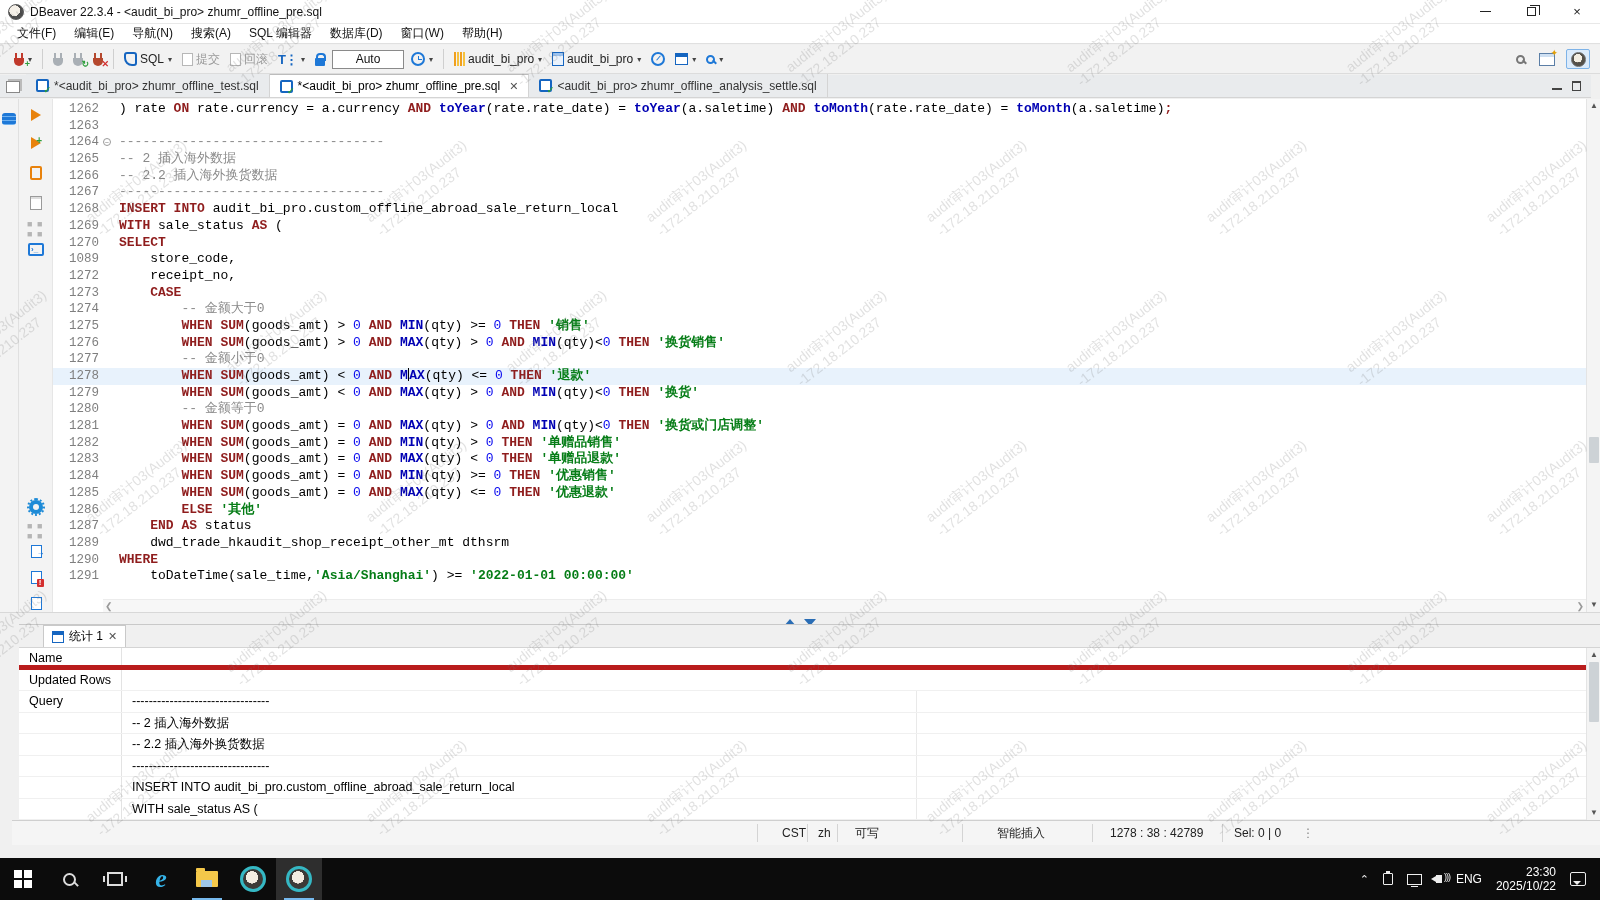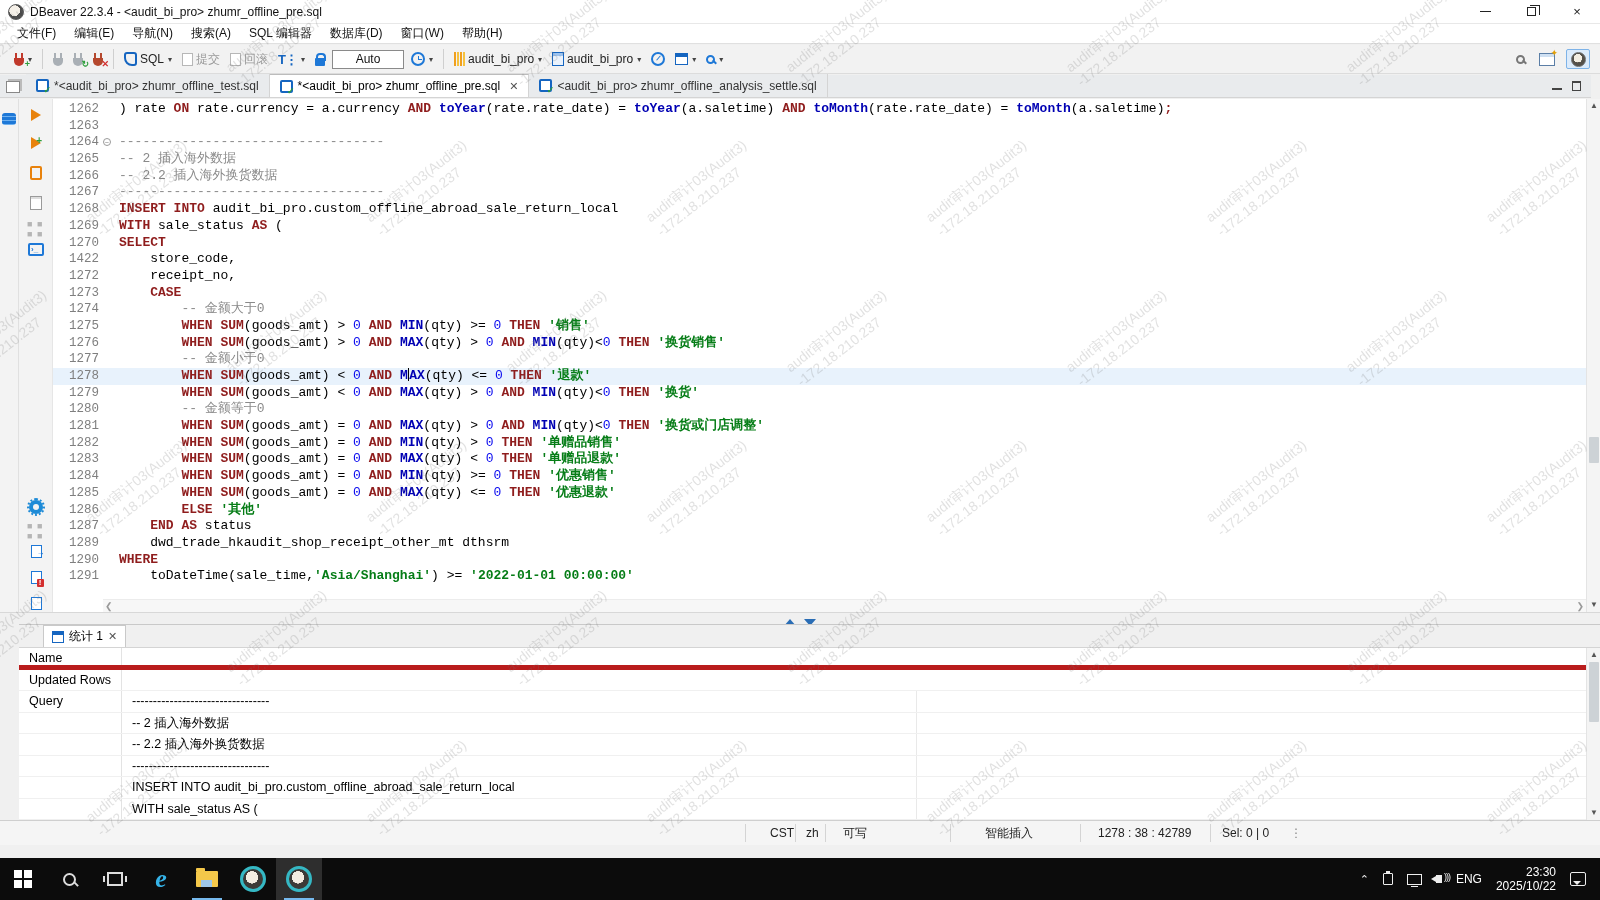--- a/index.html
+++ b/index.html
@@ -122,21 +122,21 @@
   .grid-ico { width:12px; height:12px; border:1px solid #1565c0; background:linear-gradient(#1565c0 0 3px, #fff 3px), linear-gradient(90deg,#9dc3ef 0 4px,#fff 4px 5px,#eaf2fc 5px); box-shadow:inset 0 3px 0 #1565c0; }
   .rtab .close { font-size:11px; color:#555; }
   .rtable { position:absolute; top:23px; left:0; right:14px; bottom:0; font-size:12.5px; color:#000; overflow:hidden; }
   .rrow { display:flex; height:21.5px; line-height:21.5px; border-bottom:1px solid #f0f0f0; }
   .rrow.header { border-bottom:5px solid #b91c1c; }
   .rcell-name { width:103px; flex:none; padding-left:10px; border-right:1px solid #e3e3e3; }
   .rcell-value { width:795px; padding-left:10px; border-right:1px solid #e9e9e9; white-space:pre; overflow:hidden; }
   .rvscroll { position:absolute; top:23px; right:0; width:14px; bottom:0; background:#f4f4f4; border-left:1px solid #e4e4e4; }
 
   
-  .statusbar { position:absolute; top:820px; left:0; right:0; height:25px; background:#f5f5f5; border-top:1px solid #cfcfcf; font-size:12px; color:#222; }
+  .statusbar { position:absolute; top:820px; left:12px; right:0; height:25px; background:#f5f5f5; border-top:1px solid #cfcfcf; font-size:12px; color:#222; }
   .st-item { position:absolute; top:0; height:24px; line-height:24px; }
   .st-sep { position:absolute; top:3px; width:1px; height:18px; background:#d4d4d4; }
 
   .winedge { position:absolute; top:845px; left:0; right:0; height:13px; background:#f0f0f0; }
 
   
   .taskbar { position:absolute; top:858px; left:0; right:0; height:42px; background:#0c0c0c; display:flex; align-items:center; }
   .tk-btn { width:46px; height:42px; display:flex; align-items:center; justify-content:center; position:relative; }
   .tk-btn.running:after { content:""; position:absolute; bottom:0; left:8px; right:8px; height:2px; background:#76b9ed; }
   .tk-btn.active { background:#2e2e2e; }
@@ -364,21 +364,21 @@
       <div class="code-wrap" id="codelines">
           <div class="code-line"><span class="ln">1262</span><span class="code"><span class="pl">) rate </span><span class="kw">ON</span><span class="pl"> rate.currency = a.currency </span><span class="kw">AND</span><span class="pl"> </span><span class="fn">toYear</span><span class="pl">(rate.rate_date) = </span><span class="fn">toYear</span><span class="pl">(a.saletime) </span><span class="kw">AND</span><span class="pl"> </span><span class="fn">toMonth</span><span class="pl">(rate.rate_date) = </span><span class="fn">toMonth</span><span class="pl">(a.saletime)</span><span class="kw">;</span></span></div>
           <div class="code-line"><span class="ln">1263</span><span class="code"></span></div>
           <div class="code-line"><span class="ln">1264<span class="fold">–</span></span><span class="code"><span class="cm">----------------------------------</span></span></div>
           <div class="code-line"><span class="ln">1265</span><span class="code"><span class="cm">-- 2 插入海外数据</span></span></div>
           <div class="code-line"><span class="ln">1266</span><span class="code"><span class="cm">-- 2.2 插入海外换货数据</span></span></div>
           <div class="code-line"><span class="ln">1267</span><span class="code"><span class="cm">----------------------------------</span></span></div>
           <div class="code-line"><span class="ln">1268</span><span class="code"><span class="kw">INSERT INTO</span><span class="pl"> audit_bi_pro.custom_offline_abroad_sale_return_local</span></span></div>
           <div class="code-line"><span class="ln">1269</span><span class="code"><span class="kw">WITH</span><span class="pl"> sale_status </span><span class="kw">AS</span><span class="pl"> (</span></span></div>
           <div class="code-line"><span class="ln">1270</span><span class="code"><span class="kw">SELECT</span></span></div>
-          <div class="code-line"><span class="ln">1422</span><span class="code"><span class="pl">    store_code,</span></span></div>
+          <div class="code-line"><span class="ln">1089</span><span class="code"><span class="pl">    store_code,</span></span></div>
           <div class="code-line"><span class="ln">1272</span><span class="code"><span class="pl">    receipt_no,</span></span></div>
           <div class="code-line"><span class="ln">1273</span><span class="code"><span class="pl">    </span><span class="kw">CASE</span></span></div>
           <div class="code-line"><span class="ln">1274</span><span class="code"><span class="pl">        </span><span class="cm">-- 金额大于0</span></span></div>
           <div class="code-line"><span class="ln">1275</span><span class="code"><span class="pl">        </span><span class="kw">WHEN</span><span class="pl"> </span><span class="kw">SUM</span><span class="pl">(goods_amt) &gt; </span><span class="num">0</span><span class="pl"> </span><span class="kw">AND</span><span class="pl"> </span><span class="fn">MIN</span><span class="pl">(qty) &gt;= </span><span class="num">0</span><span class="pl"> </span><span class="kw">THEN</span><span class="pl"> </span><span class="str">'销售'</span></span></div>
           <div class="code-line"><span class="ln">1276</span><span class="code"><span class="pl">        </span><span class="kw">WHEN</span><span class="pl"> </span><span class="kw">SUM</span><span class="pl">(goods_amt) &gt; </span><span class="num">0</span><span class="pl"> </span><span class="kw">AND</span><span class="pl"> </span><span class="fn">MAX</span><span class="pl">(qty) &gt; </span><span class="num">0</span><span class="pl"> </span><span class="kw">AND</span><span class="pl"> </span><span class="fn">MIN</span><span class="pl">(qty)&lt;</span><span class="num">0</span><span class="pl"> </span><span class="kw">THEN</span><span class="pl"> </span><span class="str">'换货销售'</span></span></div>
           <div class="code-line"><span class="ln">1277</span><span class="code"><span class="pl">        </span><span class="cm">-- 金额小于0</span></span></div>
           <div class="code-line current"><span class="ln">1278</span><span class="code"><span class="pl">        </span><span class="kw">WHEN</span><span class="pl"> </span><span class="kw">SUM</span><span class="pl">(goods_amt) &lt; </span><span class="num">0</span><span class="pl"> </span><span class="kw">AND</span><span class="pl"> </span><span class="fn">M</span><span class="caret"></span><span class="fn">AX</span><span class="pl">(qty) &lt;= </span><span class="num">0</span><span class="pl"> </span><span class="kw">THEN</span><span class="pl"> </span><span class="str">'退款'</span></span></div>
           <div class="code-line"><span class="ln">1279</span><span class="code"><span class="pl">        </span><span class="kw">WHEN</span><span class="pl"> </span><span class="kw">SUM</span><span class="pl">(goods_amt) &lt; </span><span class="num">0</span><span class="pl"> </span><span class="kw">AND</span><span class="pl"> </span><span class="fn">MAX</span><span class="pl">(qty) &gt; </span><span class="num">0</span><span class="pl"> </span><span class="kw">AND</span><span class="pl"> </span><span class="fn">MIN</span><span class="pl">(qty)&lt;</span><span class="num">0</span><span class="pl"> </span><span class="kw">THEN</span><span class="pl"> </span><span class="str">'换货'</span></span></div>
           <div class="code-line"><span class="ln">1280</span><span class="code"><span class="pl">        </span><span class="cm">-- 金额等于0</span></span></div>
           <div class="code-line"><span class="ln">1281</span><span class="code"><span class="pl">        </span><span class="kw">WHEN</span><span class="pl"> </span><span class="kw">SUM</span><span class="pl">(goods_amt) = </span><span class="num">0</span><span class="pl"> </span><span class="kw">AND</span><span class="pl"> </span><span class="fn">MAX</span><span class="pl">(qty) &gt; </span><span class="num">0</span><span class="pl"> </span><span class="kw">AND</span><span class="pl"> </span><span class="fn">MIN</span><span class="pl">(qty)&lt;</span><span class="num">0</span><span class="pl"> </span><span class="kw">THEN</span><span class="pl"> </span><span class="str">'换货或门店调整'</span></span></div>

